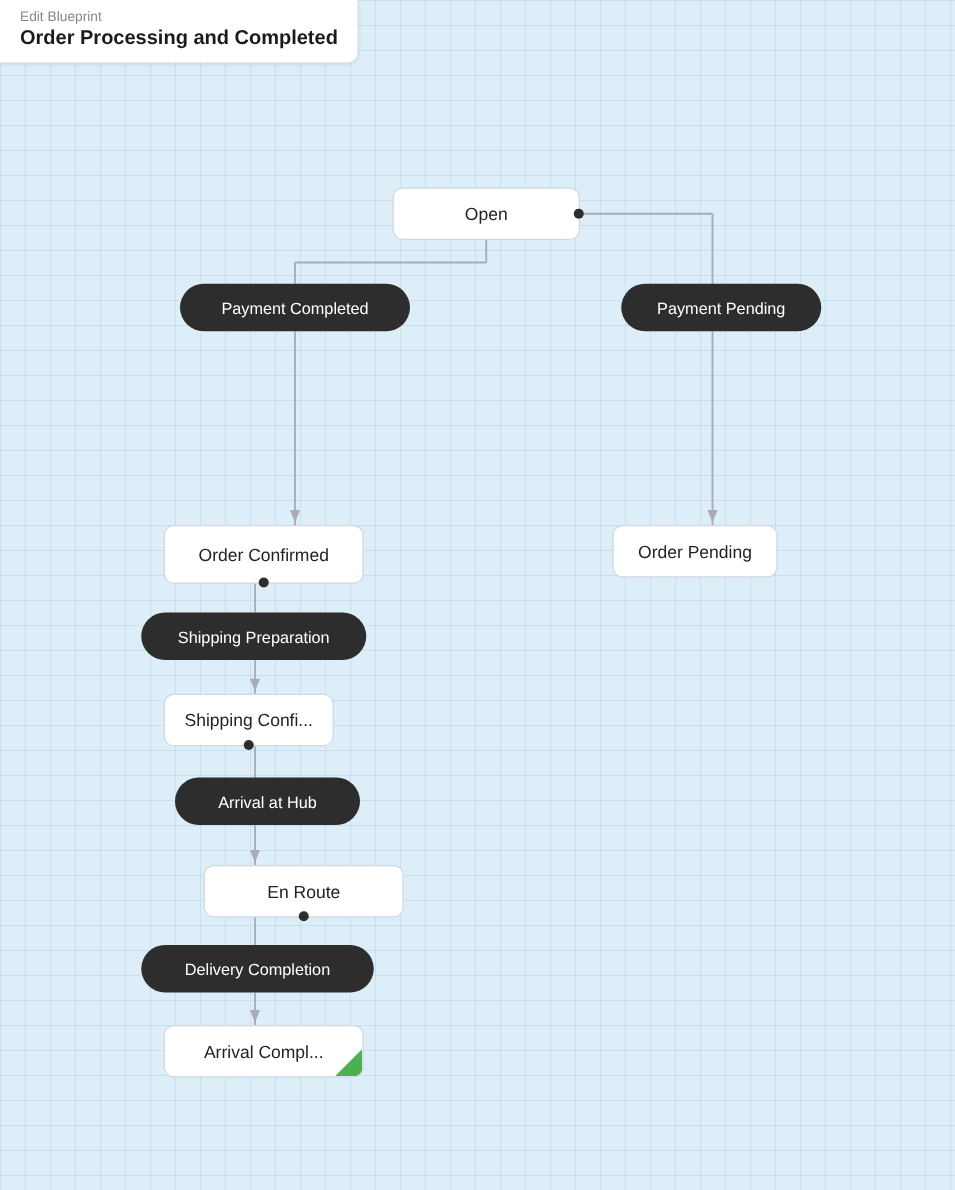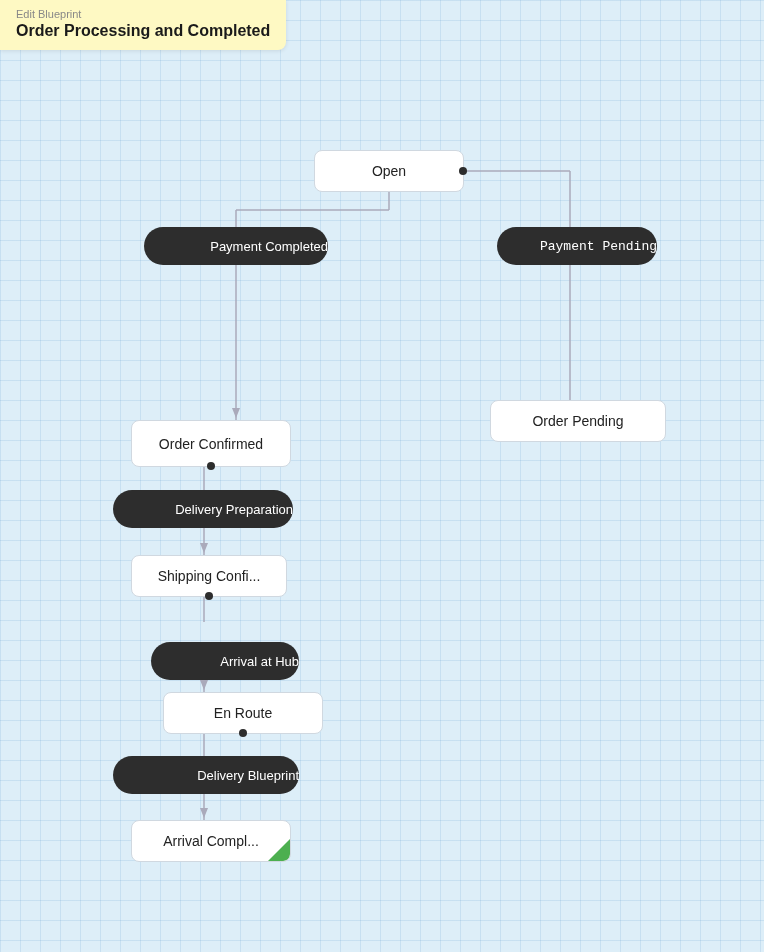--- a/index.html
+++ b/index.html
@@ -22,21 +22,21 @@
         linear-gradient(90deg, rgba(100,160,210,0.18) 1px, transparent 1px);
       background-size: 20px 20px;
       pointer-events: none;
     }
 
     
     .header {
       position: absolute;
       top: 0;
       left: 0;
-      background: #fef9c3;
+      background: #ffffff;
       padding: 8px 16px 10px;
       border-radius: 0 0 8px 0;
       box-shadow: 0 1px 4px rgba(0,0,0,0.1);
       z-index: 10;
     }
     .header-subtitle {
       font-size: 11px;
       color: #888;
       margin-bottom: 2px;
     }
@@ -60,21 +60,21 @@
       font-weight: 500;
       cursor: pointer;
     }
 
     .node-pill {
       position: absolute;
       background: #2d2d2d;
       border-radius: 50px;
       display: flex;
       align-items: center;
-      justify-content: flex-end;
+      justify-content: center;
       font-size: 13px;
       color: white;
       font-weight: 500;
       cursor: pointer;
     }
 
     .node-dot {
       position: absolute;
       width: 8px;
       height: 8px;
@@ -147,51 +147,51 @@
 
 <div class="node-rect" style="left:314px; top:150px; width:150px; height:42px;">
   <span>Open</span>
   <div class="node-dot" style="position:absolute; right:-4px; top:50%; transform:translateY(-50%); width:8px; height:8px;"></div>
 </div>
 
 <div class="node-pill" style="left:144px; top:227px; width:184px; height:38px;">
   <span>Payment Completed</span>
 </div>
 
-<div class="node-pill" style="left:497px; top:227px; width:160px; height:38px;font-family:Liberation Mono, monospace;">
+<div class="node-pill" style="left:497px; top:227px; width:160px; height:38px;">
   <span>Payment Pending</span>
 </div>
 
 <div class="node-rect" style="left:131px; top:420px; width:160px; height:47px;">
   <span>Order Confirmed</span>
   <div class="node-dot" style="position:absolute; bottom:-4px; left:50%; transform:translateX(-50%);"></div>
 </div>
 
-<div class="node-rect" style="left:490px; top:400px; width:176px; height:42px;">
+<div class="node-rect" style="left:490px; top:420px; width:132px; height:42px;">
   <span>Order Pending</span>
 </div>
 
 <div class="node-pill" style="left:113px; top:490px; width:180px; height:38px;">
-  <span>Delivery Preparation</span>
+  <span>Shipping Preparation</span>
 </div>
 
-<div class="node-rect" style="left:131px; top:555px; width:156px; height:42px;">
+<div class="node-rect" style="left:131px; top:555px; width:136px; height:42px;">
   <span>Shipping Confi...</span>
   <div class="node-dot" style="position:absolute; bottom:-4px; left:50%; transform:translateX(-50%);"></div>
 </div>
 
-<div class="node-pill" style="left:151px; top:622px; width:148px; height:38px;margin-top:20px;">
+<div class="node-pill" style="left:140px; top:622px; width:148px; height:38px;">
   <span>Arrival at Hub</span>
 </div>
 
 <div class="node-rect" style="left:131px; top:692px; width:160px; height:42px;margin-left:32px;">
   <span>En Route</span>
   <div class="node-dot" style="position:absolute; bottom:-4px; left:50%; transform:translateX(-50%);"></div>
 </div>
 
 <div class="node-pill" style="left:113px; top:756px; width:186px; height:38px;">
-  <span>Delivery Blueprint</span>
+  <span>Delivery Completion</span>
 </div>
 
 <div class="node-rect" style="left:131px; top:820px; width:160px; height:42px; overflow:hidden;">
   <span>Arrival Compl...</span>
   <div class="green-corner"></div>
 </div>
 
 </body></html>

